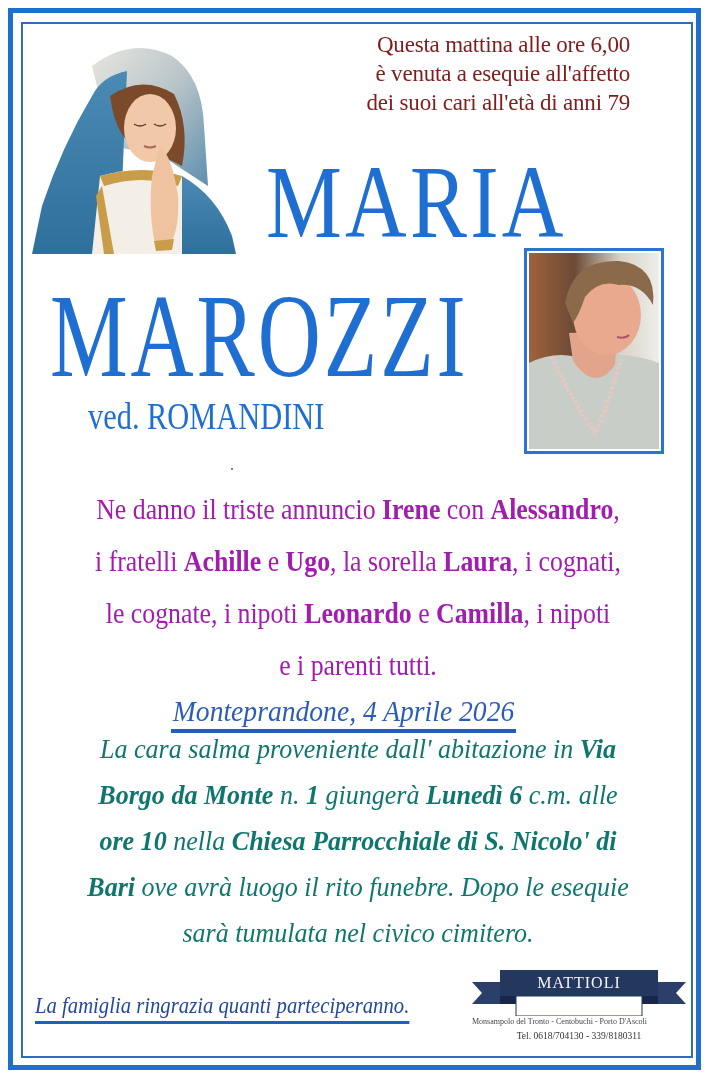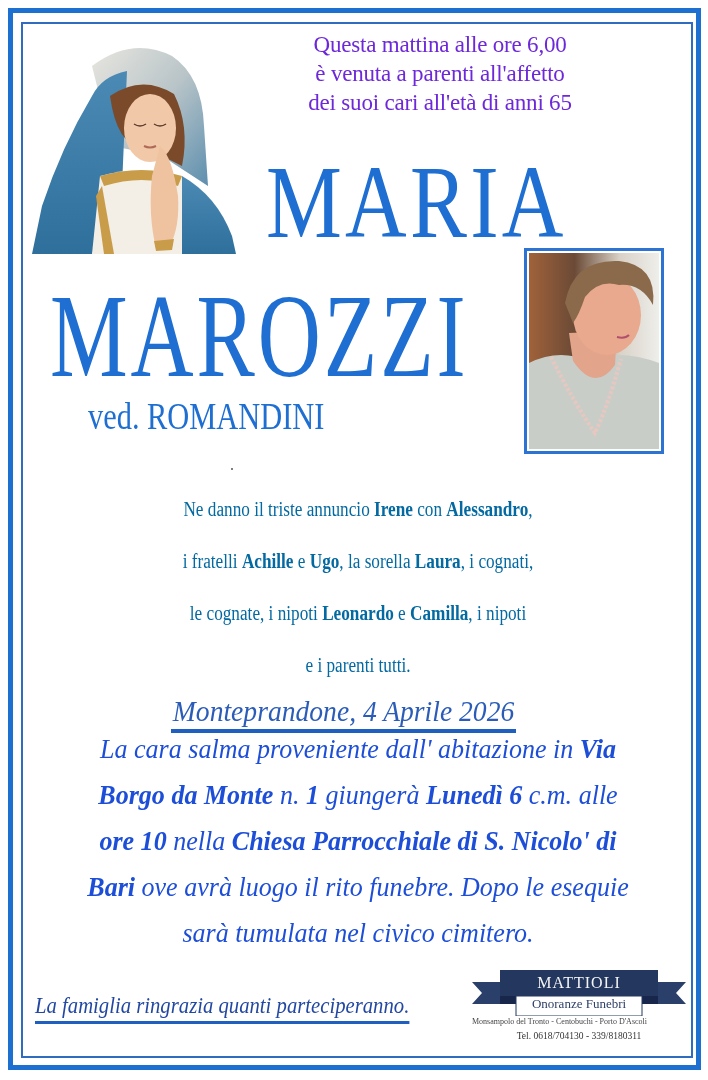--- a/index.html
+++ b/index.html
@@ -3,44 +3,44 @@
 <meta charset="utf-8">
 <style>
   html, body { margin:0; padding:0; background:#ffffff; }
   body { width:708px; height:1080px; position:relative; overflow:hidden;
          font-family:"Liberation Serif", "DejaVu Serif", serif; color:#141414; }
   .outer-frame { position:absolute; left:8px; top:8px; width:683px; height:1052px;
                  border:5px solid #1d6fd0; box-sizing:content-box; }
   .inner-frame { position:absolute; left:21px; top:22px; width:668px; height:1032px;
                  border:2px solid #2f6cc0; }
   .madonna { position:absolute; left:32px; top:36px; width:204px; height:218px; }
-  .intro { position:absolute; left:250px; top:30px; width:380px; text-align:center;
-           font-size:23px; line-height:29px; color:#6d28d9; }
+  .intro { position:absolute; left:250px; top:30px; width:380px; text-align:right;
+           font-size:23px; line-height:29px; color:#7f1d1d; }
   .intro div { white-space:nowrap; letter-spacing:-0.2px; }
   .first-name { position:absolute; left:266px; top:150px; font-size:104px; line-height:104px;
                 color:#1f6fd2; letter-spacing:4px; transform:scaleX(0.82); transform-origin:left top;
                 white-space:nowrap; }
   .last-name { position:absolute; left:50px; top:278px; font-size:118px; line-height:118px;
                color:#1f6fd2; letter-spacing:4px; transform:scaleX(0.74); transform-origin:left top;
                white-space:nowrap; }
   .widow { position:absolute; left:88px; top:396px; font-size:38px; line-height:40px; color:#1f6fd2;
            transform:scaleX(0.80); transform-origin:left top; white-space:nowrap; }
   .photo-frame { position:absolute; left:524px; top:248px; width:140px; height:206px;
                  border:3px solid #2d73d2; background:#ffffff; padding:2px; box-sizing:border-box; }
   .photo { width:100%; height:100%; }
   .family { position:absolute; left:26px; top:483px; width:664px; text-align:center;
-            font-size:20px; line-height:52px; color:#0369a1; }
+            font-size:30px; line-height:52px; color:#a21caf; }
   .family .line { white-space:nowrap; display:block; transform:scaleX(0.86); }
   .family b { font-weight:bold; }
   .placedate { position:absolute; left:0; top:693px; width:612px; text-align:center; }
   .placedate span { display:inline-block; font-style:italic; font-size:30px; line-height:36px;
                     color:#2b5db8; border-bottom:4px solid #1f5fbf; padding:0 2px 0 2px;
                     transform:scaleX(0.92); margin-left:76px; }
   .funeral { position:absolute; left:26px; top:726px; width:664px; text-align:center;
-             font-style:italic; font-size:28px; line-height:46px; color:#1d4ed8; }
+             font-style:italic; font-size:28px; line-height:46px; color:#0f766e; }
   .funeral .line { display:block; white-space:nowrap; transform:scaleX(0.93); }
   .funeral b { font-weight:bold; }
   .thanks { position:absolute; left:35px; top:992px; font-style:italic; font-size:23px; line-height:28px;
             color:#2248a2; border-bottom:3px solid #1f5fbf; white-space:nowrap;
             transform:scaleX(0.9); transform-origin:left top; padding-bottom:1px; }
   .logo { position:absolute; left:472px; top:968px; width:214px; height:82px; }
   .logo svg { position:absolute; left:0; top:0; }
   .logo-name { position:absolute; left:0; top:3px; width:214px; text-align:center; color:#f4f4f4;
                font-size:16px; letter-spacing:1px; line-height:24px; }
   .logo-sub { position:absolute; left:0; top:28px; width:214px; text-align:center; color:#2c3e66;
@@ -87,22 +87,22 @@
     <path d="M68 140 Q110 128 150 140 L146 150 Q110 138 72 150 Z" fill="#c99c4a"></path>
     <path d="M70 150 L82 218 L72 218 L64 160 Z" fill="#c99c4a"></path>
 
     <path d="M128 110 Q140 120 146 160 Q148 190 138 210 L124 212 Q116 180 120 140 Z" fill="#f0c3a0"></path>
     <path d="M122 205 L142 203 L140 214 L124 215 Z" fill="#c99c4a"></path>
   </svg>
 </div>
 
 <div class="intro">
   <div>Questa mattina alle ore 6,00</div>
-  <div>è venuta a parenti all'affetto</div>
-  <div>dei suoi cari all'età di anni 65</div>
+  <div>è venuta a esequie all'affetto</div>
+  <div>dei suoi cari all'età di anni 79</div>
 </div>
 
 <div class="first-name">MARIA</div>
 <div class="last-name">MAROZZI</div>
 <div class="widow">ved. ROMANDINI</div>
 
 <div class="photo-frame">
   <svg class="photo" viewBox="0 0 130 196" preserveAspectRatio="none">
     <defs>
       <linearGradient id="bg" x1="0" y1="0" x2="1" y2="0">
@@ -152,16 +152,15 @@
 <div class="logo">
   <svg width="214" height="48" viewBox="0 0 214 48">
     <path d="M0 14 L30 14 L30 36 L0 36 L10 25 Z" fill="#2a3f6a"></path>
     <path d="M214 14 L184 14 L184 36 L214 36 L204 25 Z" fill="#2a3f6a"></path>
     <rect x="28" y="2" width="158" height="26" fill="#24385f"></rect>
     <path d="M28 28 L44 28 L44 36 L28 36 Z" fill="#17264a"></path>
     <path d="M186 28 L170 28 L170 36 L186 36 Z" fill="#17264a"></path>
     <rect x="44" y="28" width="126" height="20" fill="#ffffff" stroke="#24385f" stroke-width="1"></rect>
   </svg>
   <div class="logo-name">MATTIOLI</div>
-  <div class="logo-sub">Onoranze Funebri</div>
   <div class="logo-towns">Monsampolo del Tronto  -  Centobuchi  -  Porto D'Ascoli</div>
   <div class="logo-tel">Tel. 0618/704130 - 339/8180311</div>
 </div>
 
 </body></html>

